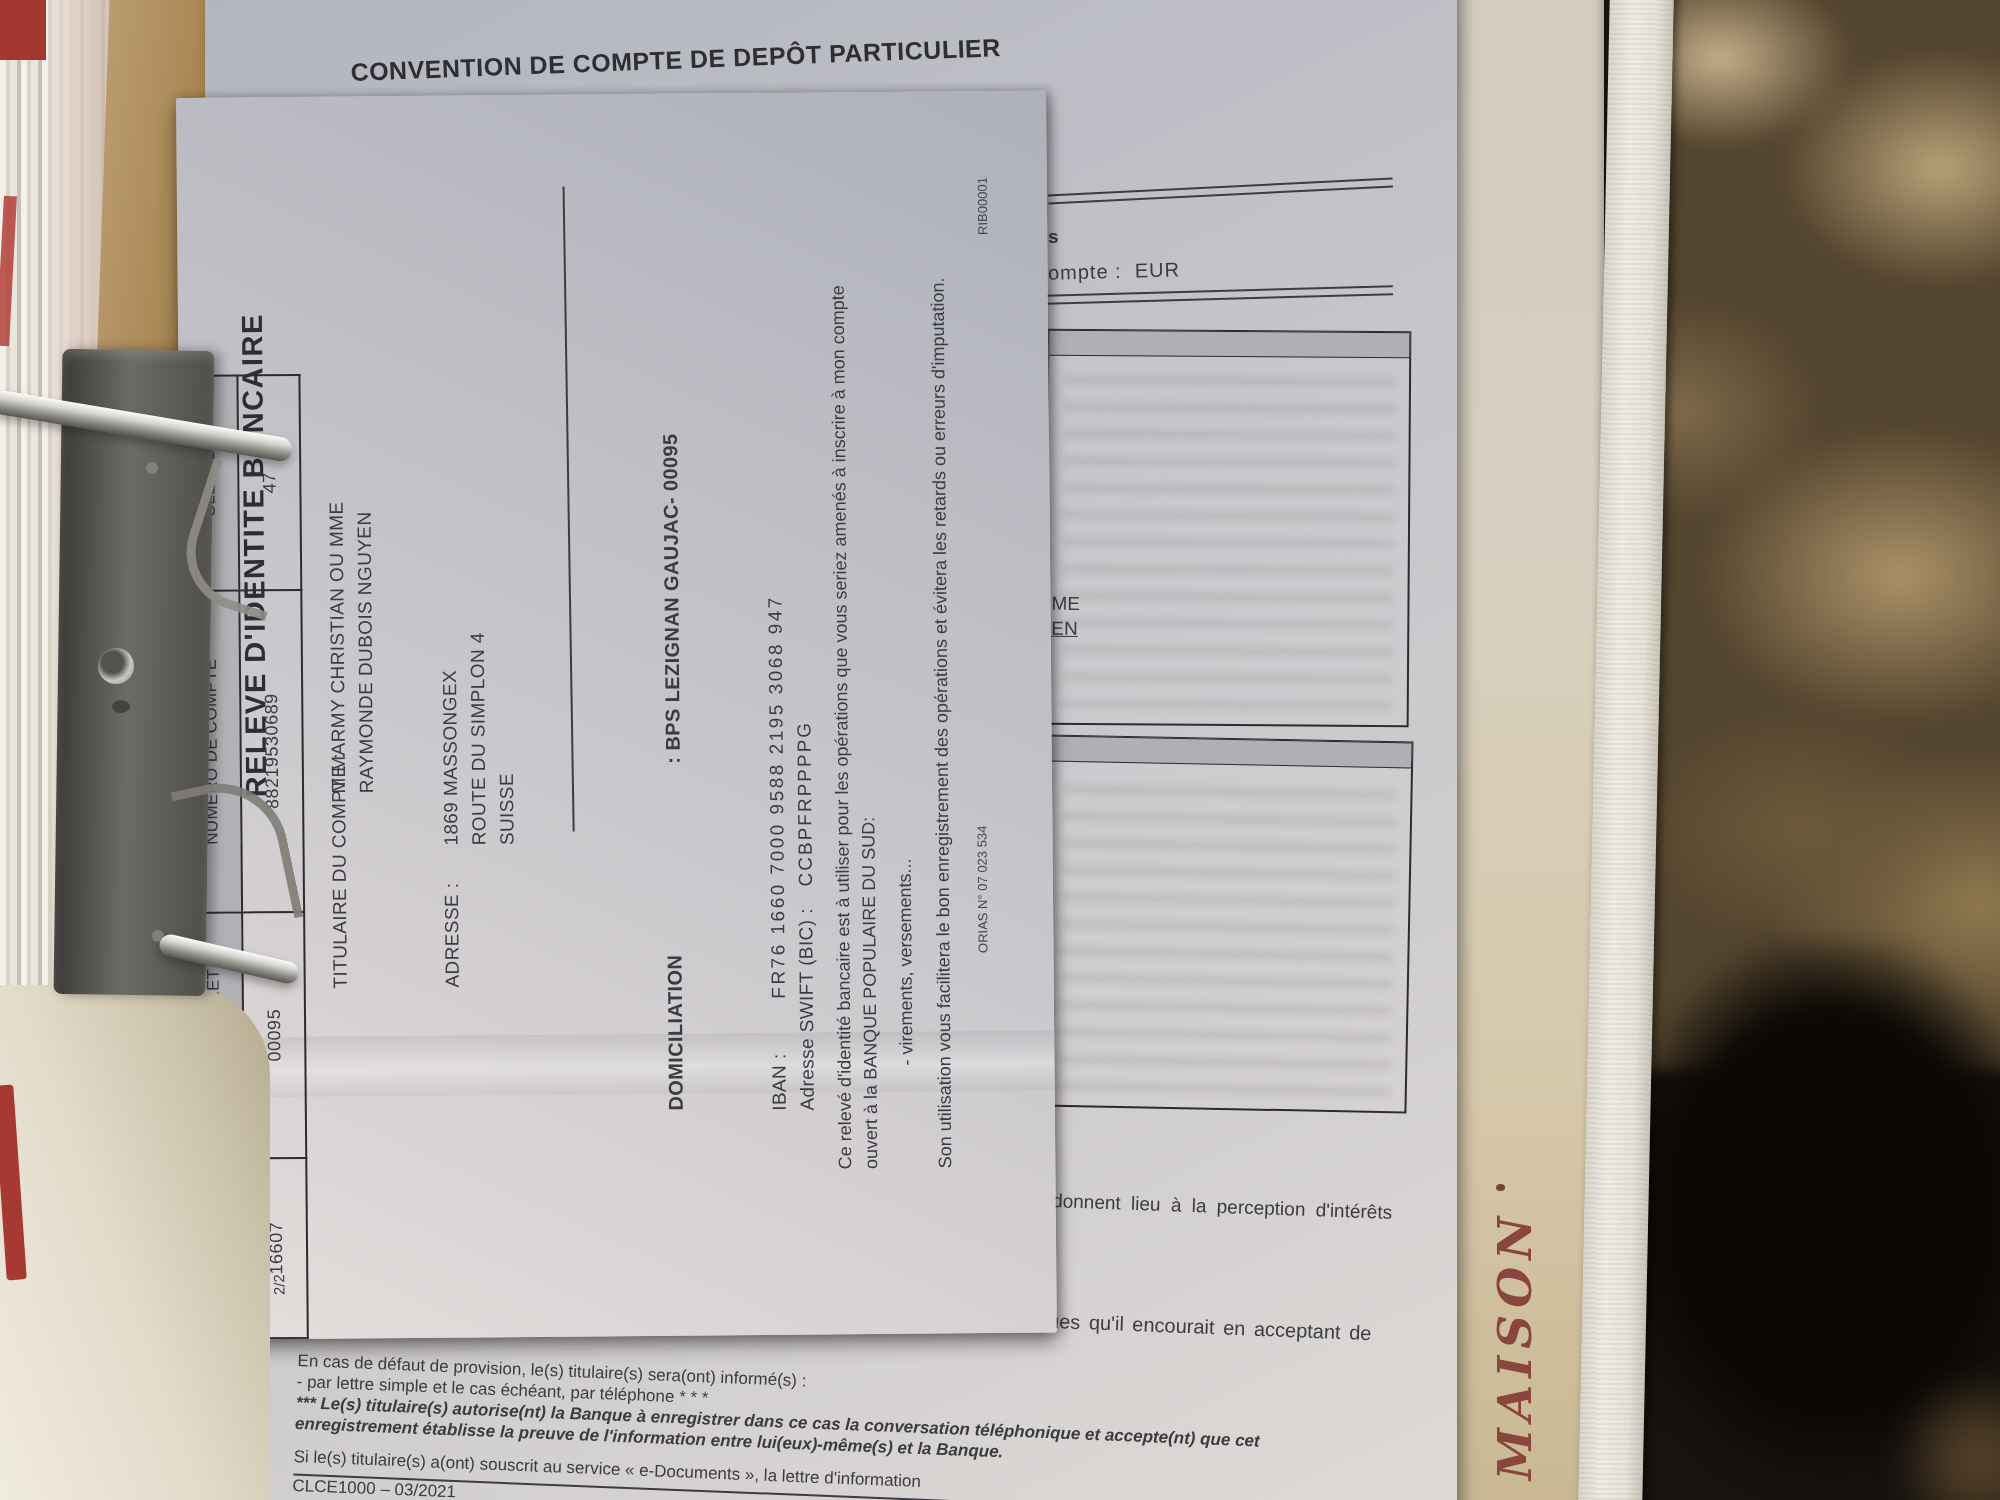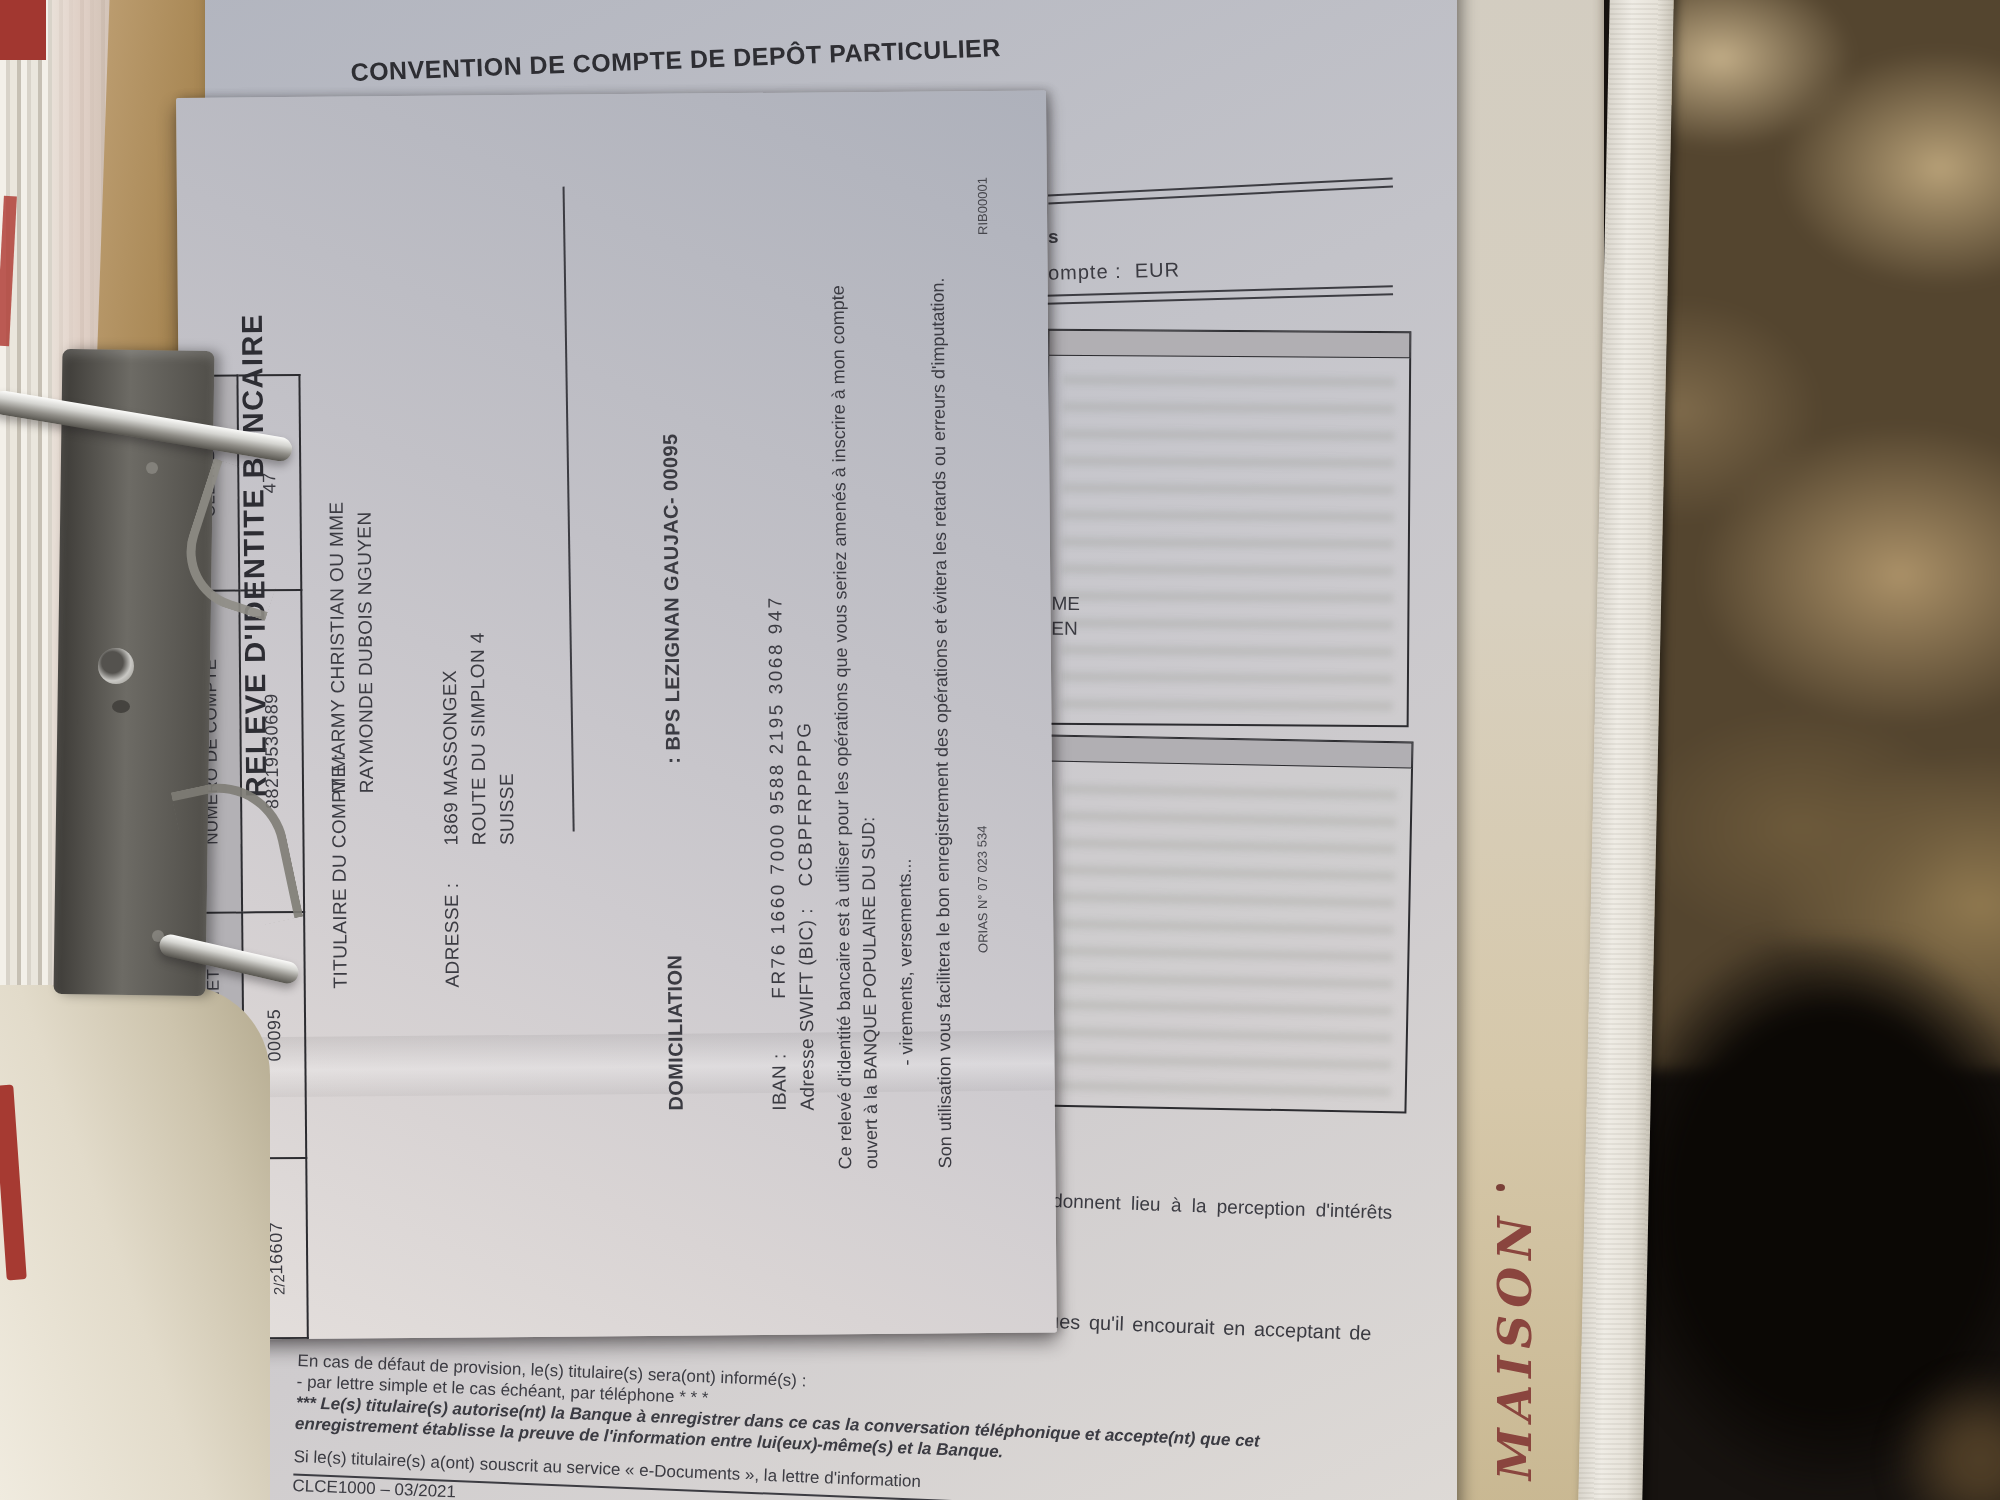--- a/index.html
+++ b/index.html
@@ -67,21 +67,21 @@
   .frag-s{left:843px;top:248px;font-size:19px;font-weight:bold;}
   .frag-cur{left:843px;top:282px;font-size:20px;letter-spacing:1px;white-space:pre;transform:rotate(-1.5deg);}
   .cbox{border:2px solid #2c2c30;background:rgba(255,255,255,0.04);}
   .cbox .bar{position:absolute;left:-1px;top:-1px;right:-1px;height:24px;
     background:#b1afb3;border:1px solid #2c2c30;}
   .bleed{position:absolute;left:14px;right:14px;top:40px;bottom:14px;filter:blur(3px);opacity:0.5;
     background:repeating-linear-gradient(0deg, rgba(104,112,96,0.28) 0 10px, rgba(0,0,0,0) 10px 27px);}
   .box1{left:841px;top:352px;width:360px;height:392px;transform:rotate(0.4deg);}
   .box2{left:839px;top:760px;width:362px;height:368px;transform:rotate(1.1deg);}
   .frag-me{position:absolute;left:4px;top:262px;font-size:19px;color:#3b3b42;}
-  .frag-en{position:absolute;left:4px;top:287px;font-size:19px;color:#3b3b42;}
+  .frag-en{position:absolute;left:4px;top:287px;font-size:19px;color:#3b3b42;text-decoration:underline;}
   .frag-int{left:847px;top:1218px;font-size:19px;word-spacing:5px;transform:rotate(2deg);}
   .frag-acc{left:843px;top:1338px;font-size:20px;word-spacing:3px;transform:rotate(2.2deg);}
   .conv-footer{left:93px;top:1372px;width:1180px;transform:rotate(2.3deg);transform-origin:left top;
     font-size:17px;color:#3b3b42;line-height:21px;}
   .conv-footer .bi{font-weight:bold;font-style:italic;}
   .conv-footer .gap{margin-top:12px;}
   .conv-ref{margin-top:8px;}
   .foot-rule{left:88px;top:1512px;width:820px;height:2px;background:#3c3c42;transform:rotate(2.3deg);}
 
   

